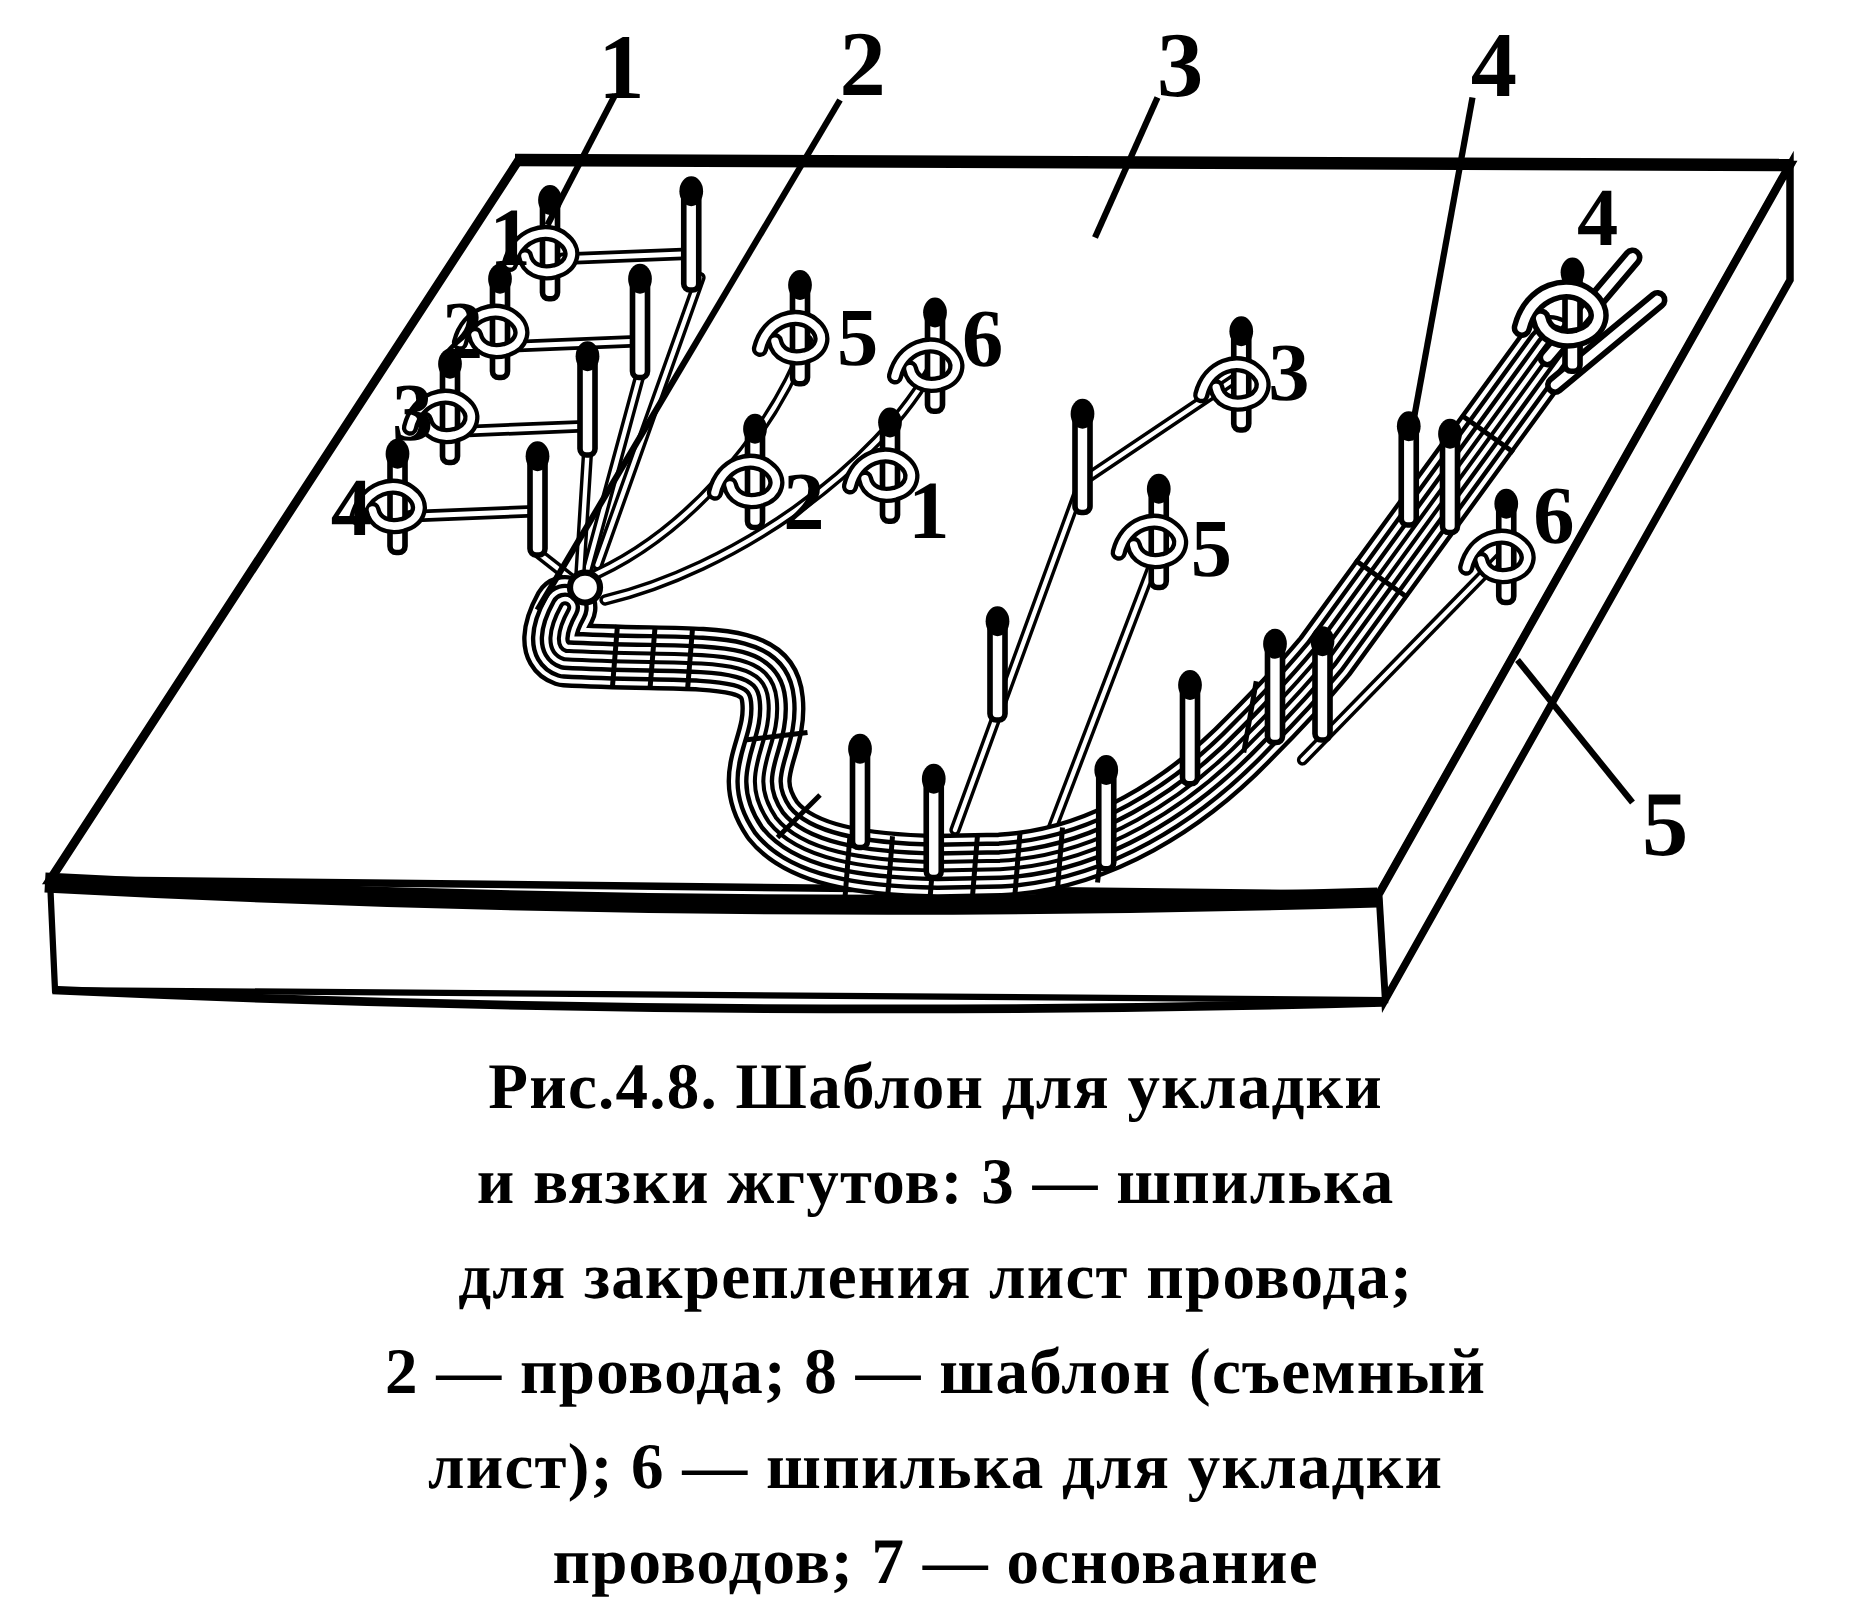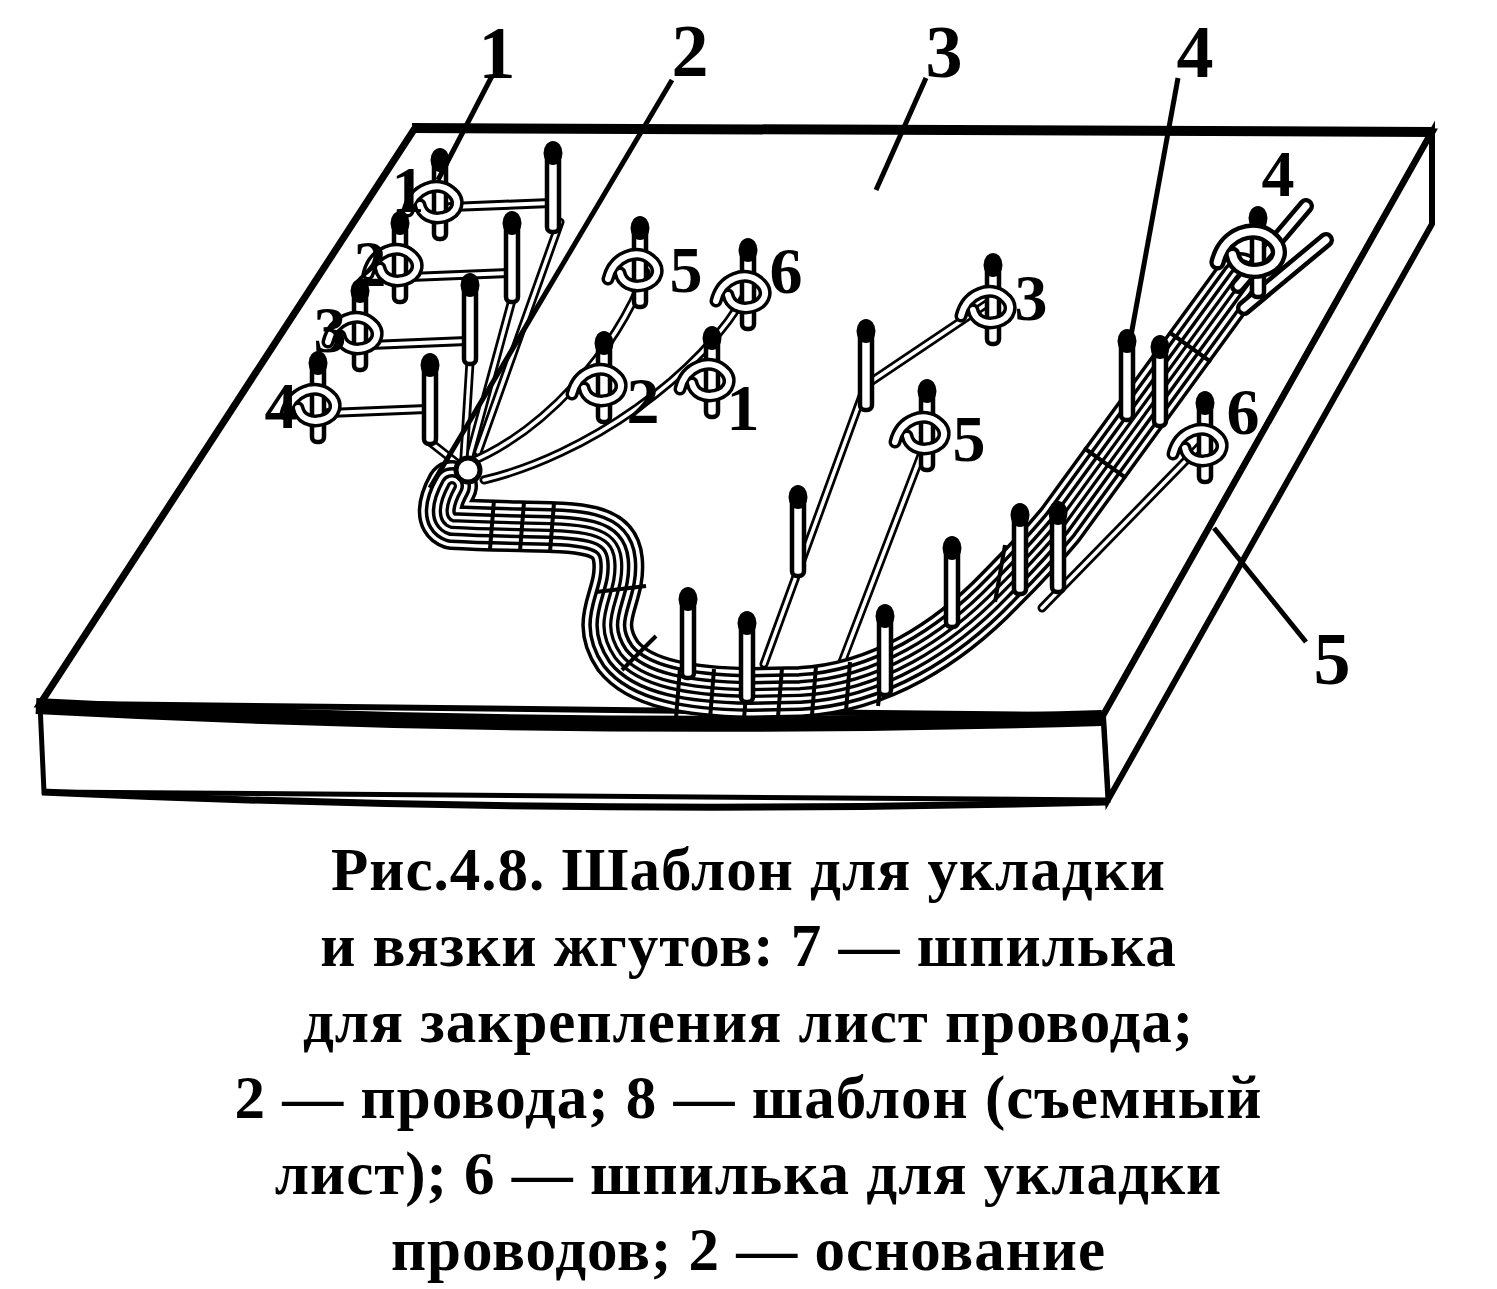--- a/index.html
+++ b/index.html
@@ -4,21 +4,21 @@
 <style>
   html,body{margin:0;padding:0;background:#ffffff;}
   .page{position:relative;width:1497px;height:1289px;background:#fff;overflow:hidden;
         font-family:"Liberation Serif","DejaVu Serif",serif;}
   .figure-area{position:absolute;left:0;top:0;width:1497px;height:830px;}
   svg{display:block;}
   svg text{font-family:"Liberation Serif","DejaVu Serif",serif;font-weight:bold;fill:#000;}
   .callout{font-size:74px;}
   .partlbl{font-size:66px;}
   .caption{position:absolute;left:0;top:832px;width:1497px;text-align:center;
-           font-weight:bold;font-size:61px;line-height:76px;color:#000;
+           font-weight:bold;font-size:52px;line-height:76px;color:#000;
            letter-spacing:1px;white-space:nowrap;}
   
   .ink{stroke:#000;fill:none;}
   .face{fill:#fff;stroke:#000;}
   .w-b{stroke:#000;fill:none;stroke-linecap:round;}
   .w-w{stroke:#fff;fill:none;stroke-linecap:round;}
   .lb{stroke:#000;stroke-width:13;fill:none;stroke-linecap:round;}
   .lw{stroke:#fff;stroke-width:6;fill:none;stroke-linecap:round;}
   .tick{stroke:#000;stroke-width:4;fill:none;}
   .leader{stroke:#000;stroke-width:5;fill:none;}
@@ -197,19 +197,19 @@
         <text class="partlbl" x="1278" y="196">4</text>
         <text class="partlbl" x="1243" y="434">6</text>
 
         <text class="callout" x="1332" y="684">5</text>
       </g>
     </svg>
   </div>
 
   <div class="caption">
     <div>Рис.4.8. Шаблон для укладки</div>
-    <div>и вязки жгутов: 7 — шпилька</div>
+    <div>и вязки жгутов: 3 — шпилька</div>
     <div>для закрепления лист провода;</div>
     <div>2 — провода; 8 — шаблон (съемный</div>
     <div>лист); 6 — шпилька для укладки</div>
-    <div>проводов; 2 — основание</div>
+    <div>проводов; 7 — основание</div>
   </div>
 </div>
 
 </body></html>

